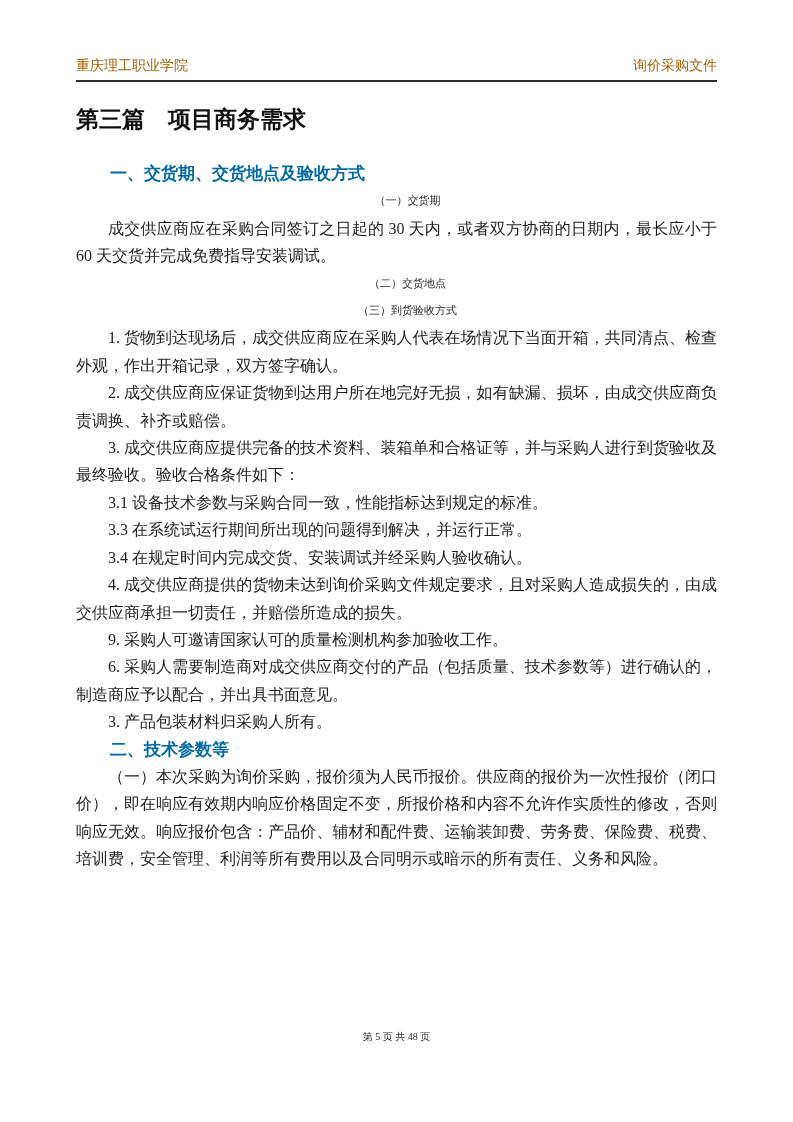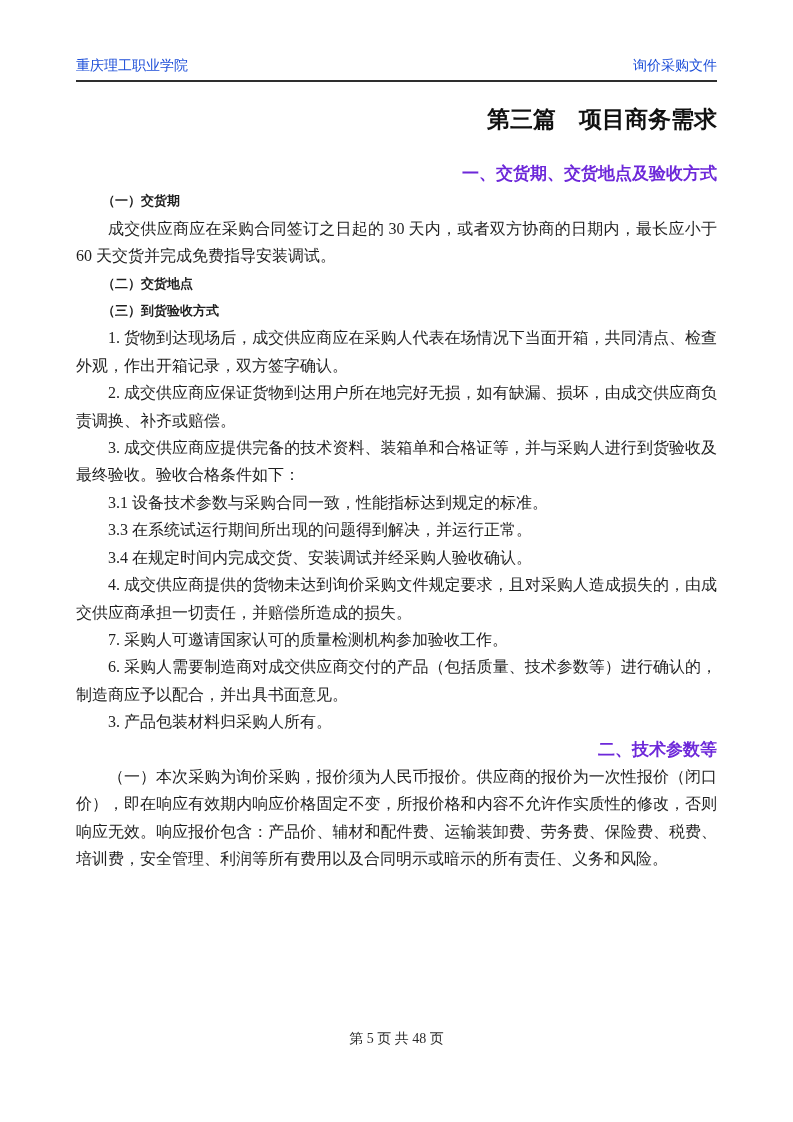--- a/index.html
+++ b/index.html
@@ -18,73 +18,73 @@
 
   .content {
     padding: 56px 76px 0 76px;
   }
 
   .header {
     display: flex;
     justify-content: space-between;
     align-items: flex-end;
     font-size: 14px;
-    color: #1d4ed8;
+    color: #a16207;
     line-height: 20px;
     padding-bottom: 4px;
     border-bottom: 2px solid #2e2e2e;
   }
 
   .doc-title {
     margin-top: 22px;
-    text-align: right;
+    text-align: left;
     font-family: "Liberation Sans", "DejaVu Sans", sans-serif;
     font-weight: bold;
     font-size: 23px;
     line-height: 30px;
     color: #111;
   }
 
   .body-text {
     margin-top: 26px;
     font-size: 16px;
     line-height: 27.4px;
     text-align: justify;
   }
 
   .sec-heading {
     font-family: Liberation Serif, serif;
     font-weight: bold;
     font-size: 17px;
     line-height: 27.4px;
     text-indent: 2em;
-    color: #6d28d9;
-    text-align: right;
+    color: #0369a1;
+    text-align: left;
   }
 
   .sub-heading {
-    font-weight: bold;
-    font-size: 13px;
+    font-weight: normal;
+    font-size: 11px;
     line-height: 27.4px;
     text-indent: 2em;
-    text-align: left;
+    text-align: center;
   }
 
   .para {
     text-indent: 2em;
     line-height: 27.4px;
   }
 
   .footer {
     position: absolute;
     top: 1030px;
     left: 0;
     width: 100%;
     text-align: center;
-    font-size: 14px;
+    font-size: 10px;
     color: #2b2b2b;
   }
 </style>
 </head>
 <body>
 
 <div class="page">
   <div class="content">
 
     <div class="header">
@@ -102,21 +102,21 @@
       <p class="para">成交供应商应在采购合同签订之日起的 30 天内，或者双方协商的日期内，最长应小于 60 天交货并完成免费指导安装调试。</p>
       <p class="sub-heading">（二）交货地点</p>
       <p class="sub-heading">（三）到货验收方式</p>
       <p class="para">1. 货物到达现场后，成交供应商应在采购人代表在场情况下当面开箱，共同清点、检查外观，作出开箱记录，双方签字确认。</p>
       <p class="para">2. 成交供应商应保证货物到达用户所在地完好无损，如有缺漏、损坏，由成交供应商负责调换、补齐或赔偿。</p>
       <p class="para">3. 成交供应商应提供完备的技术资料、装箱单和合格证等，并与采购人进行到货验收及最终验收。验收合格条件如下：</p>
       <p class="para">3.1 设备技术参数与采购合同一致，性能指标达到规定的标准。</p>
       <p class="para">3.3 在系统试运行期间所出现的问题得到解决，并运行正常。</p>
       <p class="para">3.4 在规定时间内完成交货、安装调试并经采购人验收确认。</p>
       <p class="para">4. 成交供应商提供的货物未达到询价采购文件规定要求，且对采购人造成损失的，由成交供应商承担一切责任，并赔偿所造成的损失。</p>
-      <p class="para">7. 采购人可邀请国家认可的质量检测机构参加验收工作。</p>
+      <p class="para">9. 采购人可邀请国家认可的质量检测机构参加验收工作。</p>
       <p class="para">6. 采购人需要制造商对成交供应商交付的产品（包括质量、技术参数等）进行确认的，制造商应予以配合，并出具书面意见。</p>
       <p class="para">3. 产品包装材料归采购人所有。</p>
 
       <h2 class="sec-heading">二、技术参数等</h2>
 
       <p class="para">（一）本次采购为询价采购，报价须为人民币报价。供应商的报价为一次性报价（闭口价），即在响应有效期内响应价格固定不变，所报价格和内容不允许作实质性的修改，否则响应无效。响应报价包含：产品价、辅材和配件费、运输装卸费、劳务费、保险费、税费、培训费，安全管理、利润等所有费用以及合同明示或暗示的所有责任、义务和风险。</p>
 
     </div>
   </div>
 

